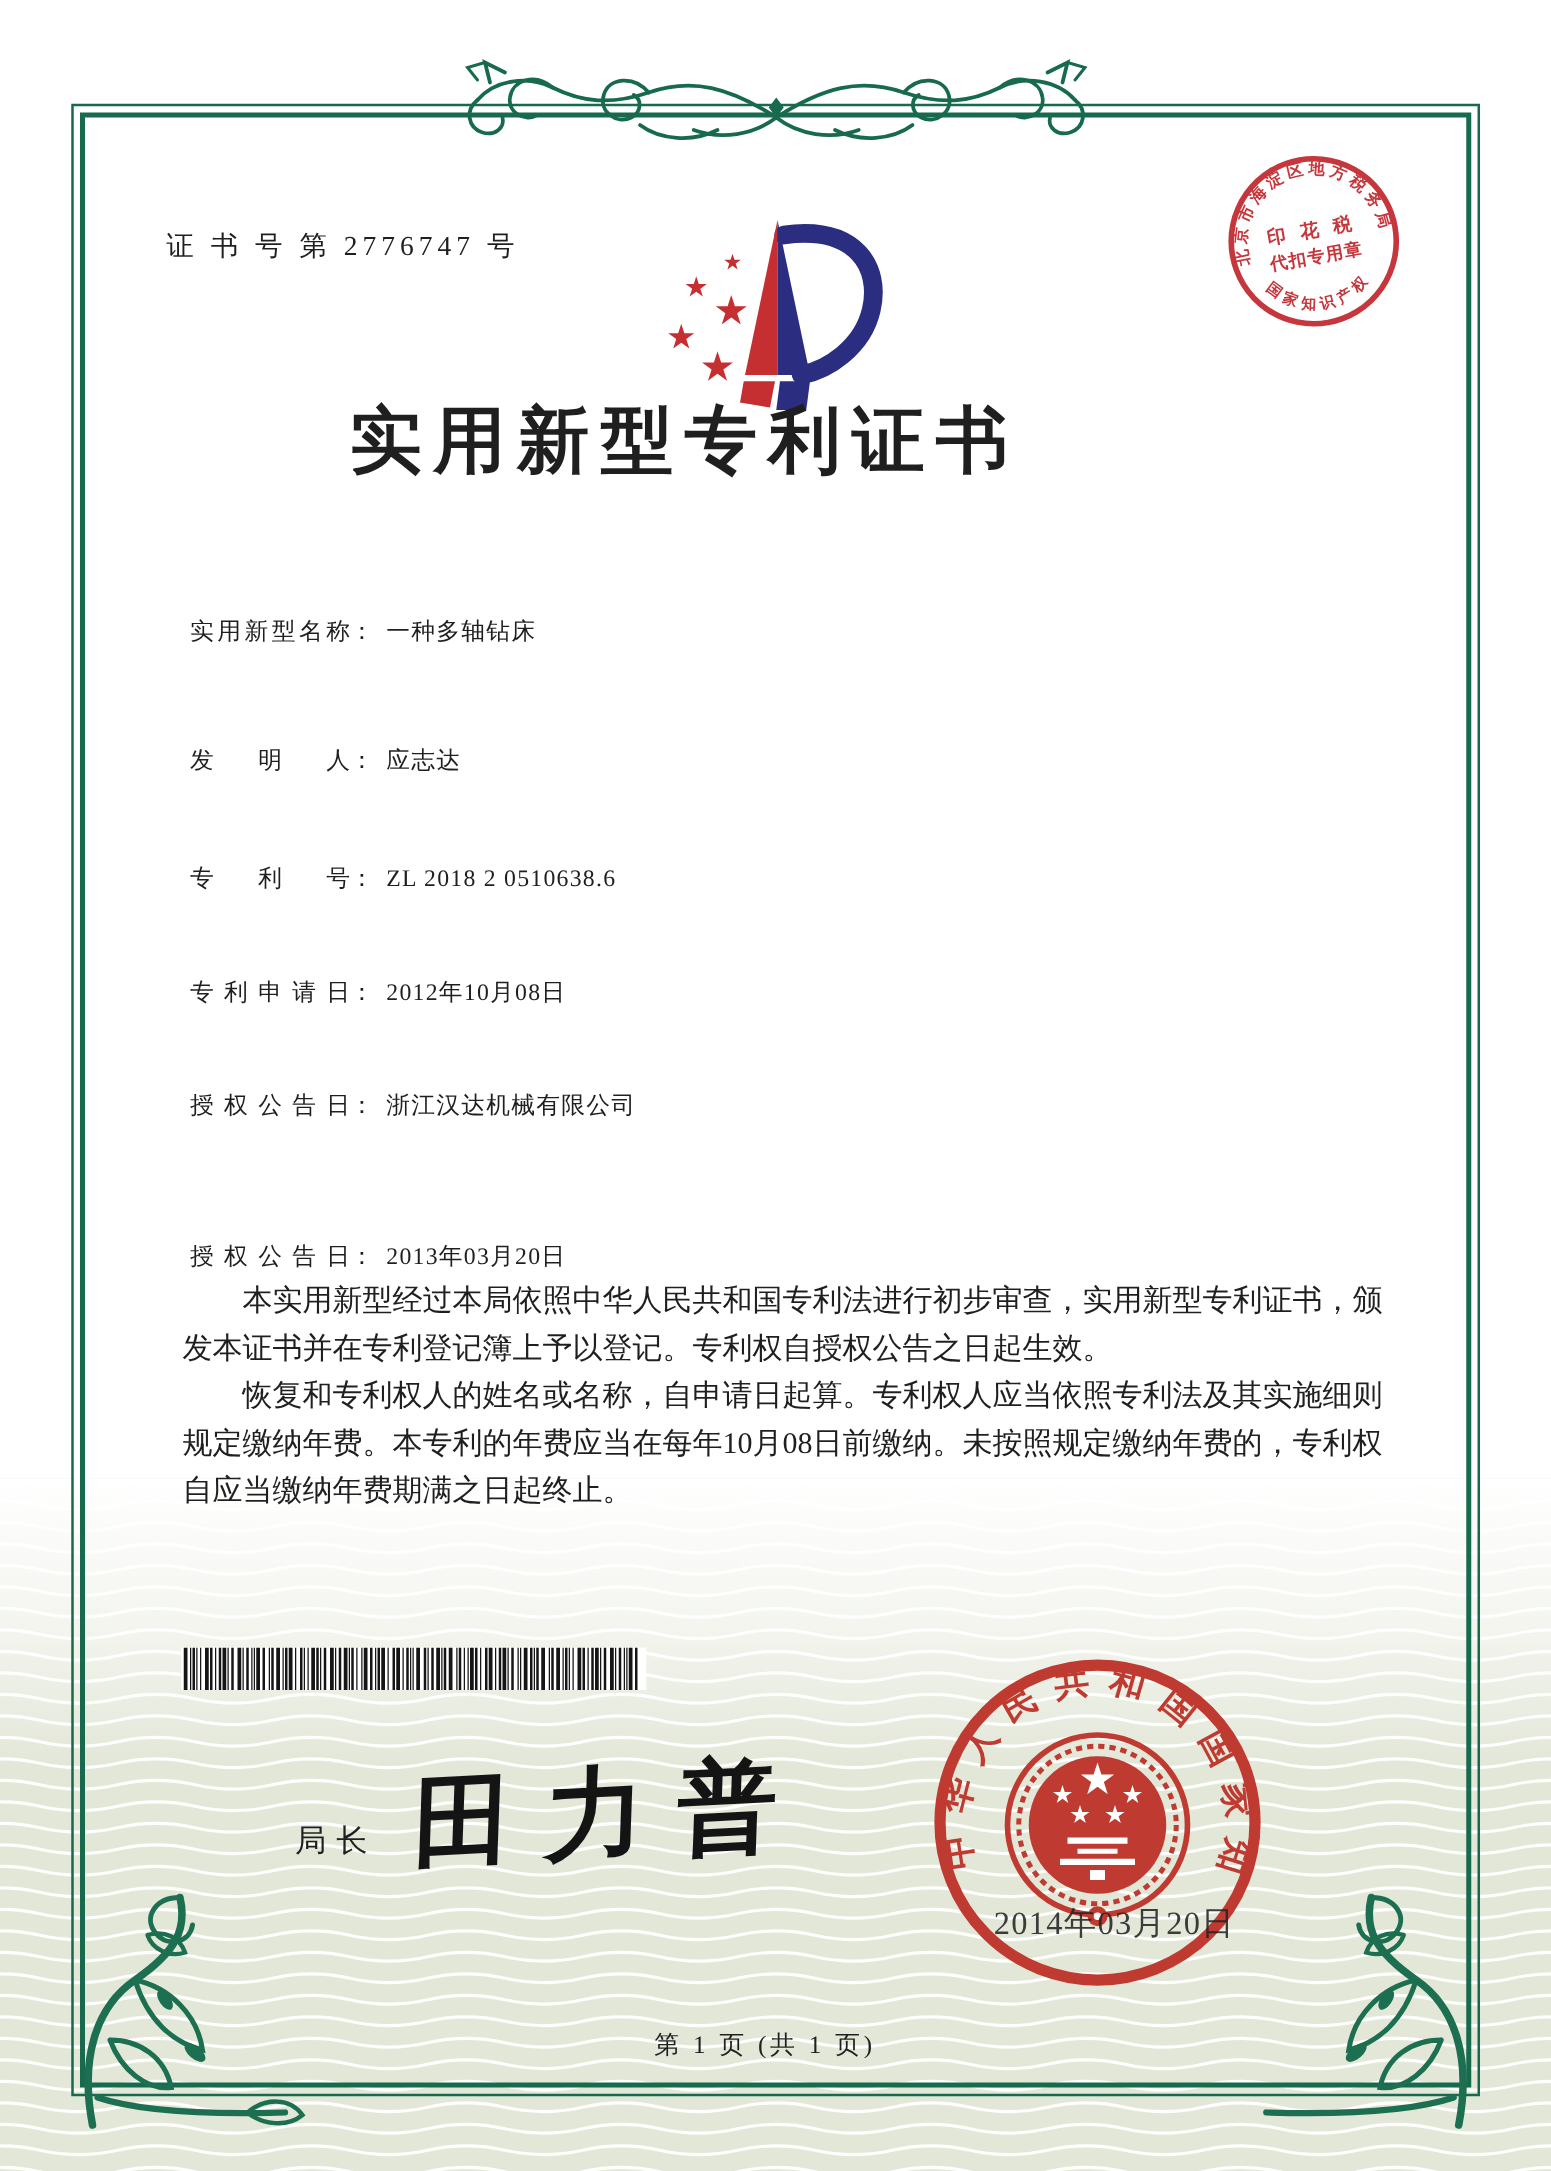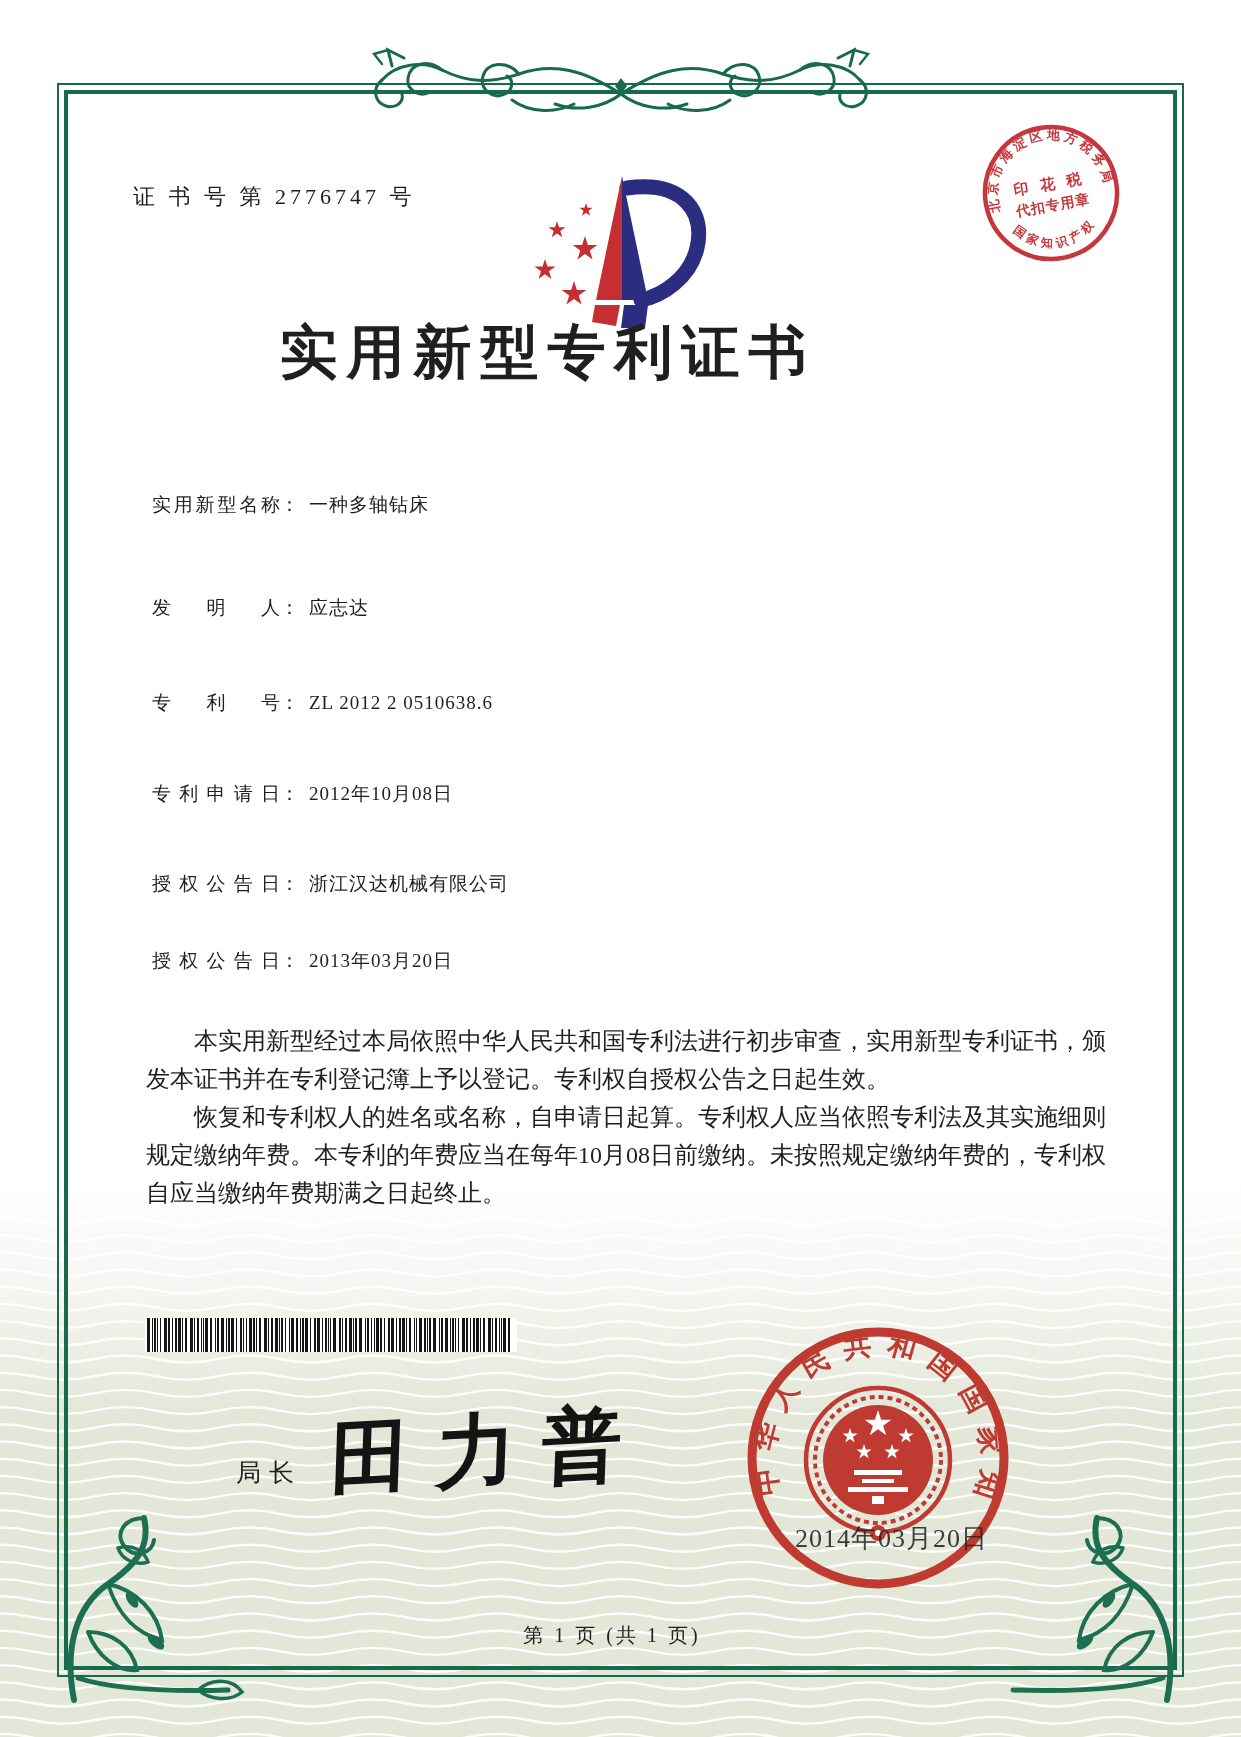--- a/index.html
+++ b/index.html
@@ -23,21 +23,21 @@
   .cert-no{position:absolute;left:133px;top:146px;font-size:22px;letter-spacing:4px;z-index:5;margin-top:36px;}
   .logo{position:absolute;left:520px;top:165px;width:200px;height:170px;z-index:5;}
   .tax-stamp{position:absolute;left:976px;top:118px;width:150px;height:150px;
     transform:rotate(-10deg);z-index:6;}
   .main-title{position:absolute;left:0;top:314px;width:1095px;text-align:center;
     font-size:58px;font-weight:bold;letter-spacing:9px;z-index:5;font-family:Liberation Mono, monospace;}
   
   .field{position:absolute;left:152px;font-size:19px;white-space:nowrap;z-index:5;}
   .field .lbl{display:inline-block;width:128px;text-align:justify;text-align-last:justify;vertical-align:top;}
   .field .val{margin-left:10px;letter-spacing:1px;}
-  .f0{top:492px}.f1{top:595px}.f2{top:690px}.f3{top:781px}.f4{top:871px}.f5{top:948px}
+  .f0{top:492px}.f1{top:595px}.f2{top:690px}.f3{top:781px}.f4{top:871px}.f5{top:992px}
   
   .body-text{position:absolute;left:146px;top:1022px;width:960px;font-size:24px;
     line-height:38px;text-align:justify;z-index:5;}
   .body-text p{margin:0;text-indent:2em;}
   
   .barcode{position:absolute;left:145px;top:1318px;width:372px;height:34px;z-index:5;background:#fff;}
   
   .sig-title{position:absolute;left:236px;top:1456px;font-size:25px;letter-spacing:8px;z-index:5;}
   .sig-name{position:absolute;left:330px;top:1398px;font-size:80px;font-weight:bold;
     letter-spacing:26px;transform:rotate(-3deg) skewX(-5deg);color:#141414;z-index:5;white-space:nowrap;}
@@ -173,21 +173,21 @@
 
 <div class="main-title">实用新型专利证书</div>
 
 <div class="field f0">
   <span class="lbl">实用新型名称</span><span>：</span><span class="val">一种多轴钻床</span>
 </div>
 <div class="field f1">
   <span class="lbl">发明人</span><span>：</span><span class="val">应志达</span>
 </div>
 <div class="field f2">
-  <span class="lbl">专利号</span><span>：</span><span class="val">ZL 2012 2 0510638.6</span>
+  <span class="lbl">专利号</span><span>：</span><span class="val">ZL 2018 2 0510638.6</span>
 </div>
 <div class="field f3">
   <span class="lbl">专利申请日</span><span>：</span><span class="val">2012年10月08日</span>
 </div>
 <div class="field f4">
   <span class="lbl">授权公告日</span><span>：</span><span class="val">浙江汉达机械有限公司</span>
 </div>
 <div class="field f5">
   <span class="lbl">授权公告日</span><span>：</span><span class="val">2013年03月20日</span>
 </div>

